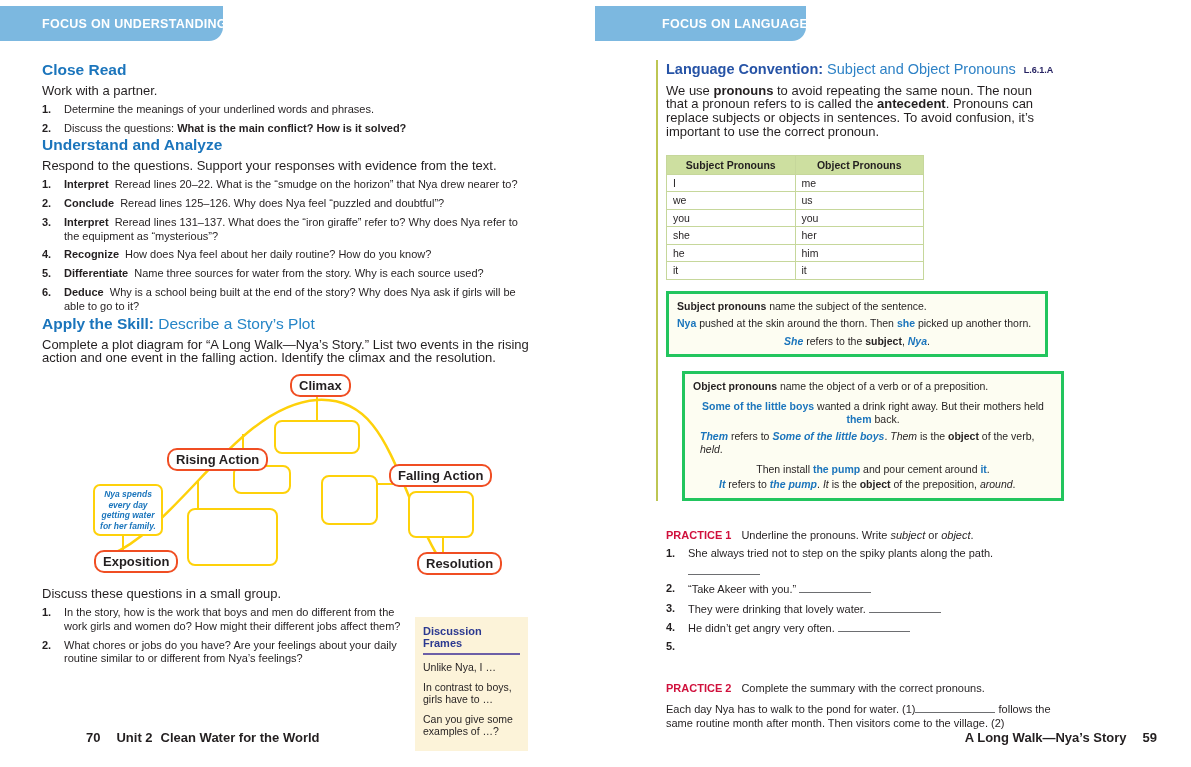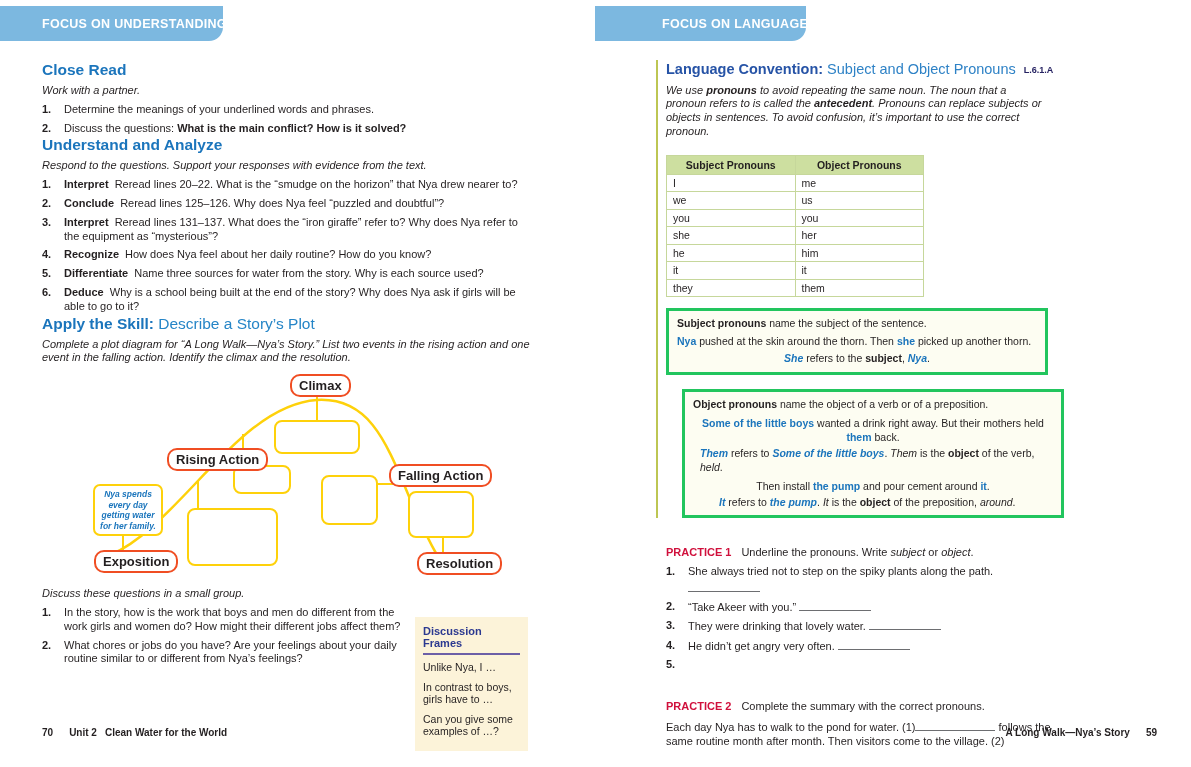--- a/index.html
+++ b/index.html
@@ -18,21 +18,21 @@
     background:#7cb8e0; color:#ffffff; font-weight:bold; font-size:12.5px;
     letter-spacing:.3px; border-radius:0 0 14px 0; box-sizing:border-box;
     white-space:nowrap;
   }
   #left-page .banner { width:223px; padding-left:42px; }
   #right-page .banner { width:211px; padding-left:67px; }
 
   
   h2.sec { color:#1b75bc; font-size:15.5px; font-weight:bold; margin:0; line-height:19px; }
   h2.sec .light { font-weight:normal; color:#2585c7; }
-  p.body { font-size:11px; line-height:13.8px; margin:5px 0 0 0;font-style:italic; }
+  p.body { font-size:13px; line-height:13.8px; margin:5px 0 0 0; }
   .item { display:flex; font-size:11px; line-height:13.8px; margin-top:5px; }
   .item .num { font-weight:bold; width:22px; flex:none; }
   .b  { font-weight:bold; }
   .i  { font-style:italic; }
   .bb { font-weight:bold; color:#1b75bc; }
   .bbi{ font-weight:bold; font-style:italic; color:#1b75bc; }
   .kw { font-weight:bold; padding-right:6px; }
 
   
   #left-content { position:absolute; top:60px; left:42px; width:492px; }
@@ -59,21 +59,21 @@
   
   #frames-box {
     position:absolute; left:415px; top:617px; width:113px; box-sizing:border-box;
     background:#fcf3d9; padding:8px 8px 6px 8px;
   }
   #frames-box .f-title { color:#2b3990; font-weight:bold; font-size:11px; }
   #frames-box .f-rule { border:0; border-top:2px solid #6c5fa7; margin:4px 0 6px 0; }
   #frames-box .f-item { font-size:10.5px; line-height:12.5px; margin-bottom:7px; }
 
   
-  .footer { position:absolute; bottom:29px; font-size:10px; font-weight:bold; white-space:nowrap; }
+  .footer { position:absolute; bottom:22px; font-size:13px; font-weight:bold; white-space:nowrap;margin-left:44px; }
   #left-footer { left:42px; }
   #left-footer .pg { margin-right:16px; }
   #left-footer .unit { margin-right:8px; }
   #right-footer { right:34px; text-align:right; }
   #right-footer .pg { margin-left:16px; }
 
   
   #right-content { position:absolute; top:60px; left:61px; width:404px; }
   .lang-section { border-left:2px solid #bdc653; padding-left:8px; }
   h3.lang { margin:0; font-size:14.5px; line-height:18px; color:#2653a6; font-weight:bold; white-space:nowrap; }
@@ -246,24 +246,20 @@
               <td>her</td>
             </tr>
         <tr>
               <td>he</td>
               <td>him</td>
             </tr>
         <tr>
               <td>it</td>
               <td>it</td>
             </tr>
-        <tr>
-              <td>they</td>
-              <td>them</td>
-            </tr>
       </tbody>
         </table>
 
       <div class="rule-box" id="subject-box">
         <div class="rb-line"><span class="b">Subject pronouns</span><span> name the subject of the sentence.</span></div>
         <div class="rb-line"><span class="bb">Nya</span><span> pushed at the skin around the thorn. Then </span><span class="bb">she</span><span> picked up another thorn.</span></div>
         <div class="rb-line rb-center"><span class="bbi">She</span><span> refers to the </span><span class="b">subject</span><span>, </span><span class="bbi">Nya</span><span>.</span></div>
       </div>
 
       <div class="rule-box" id="object-box">

